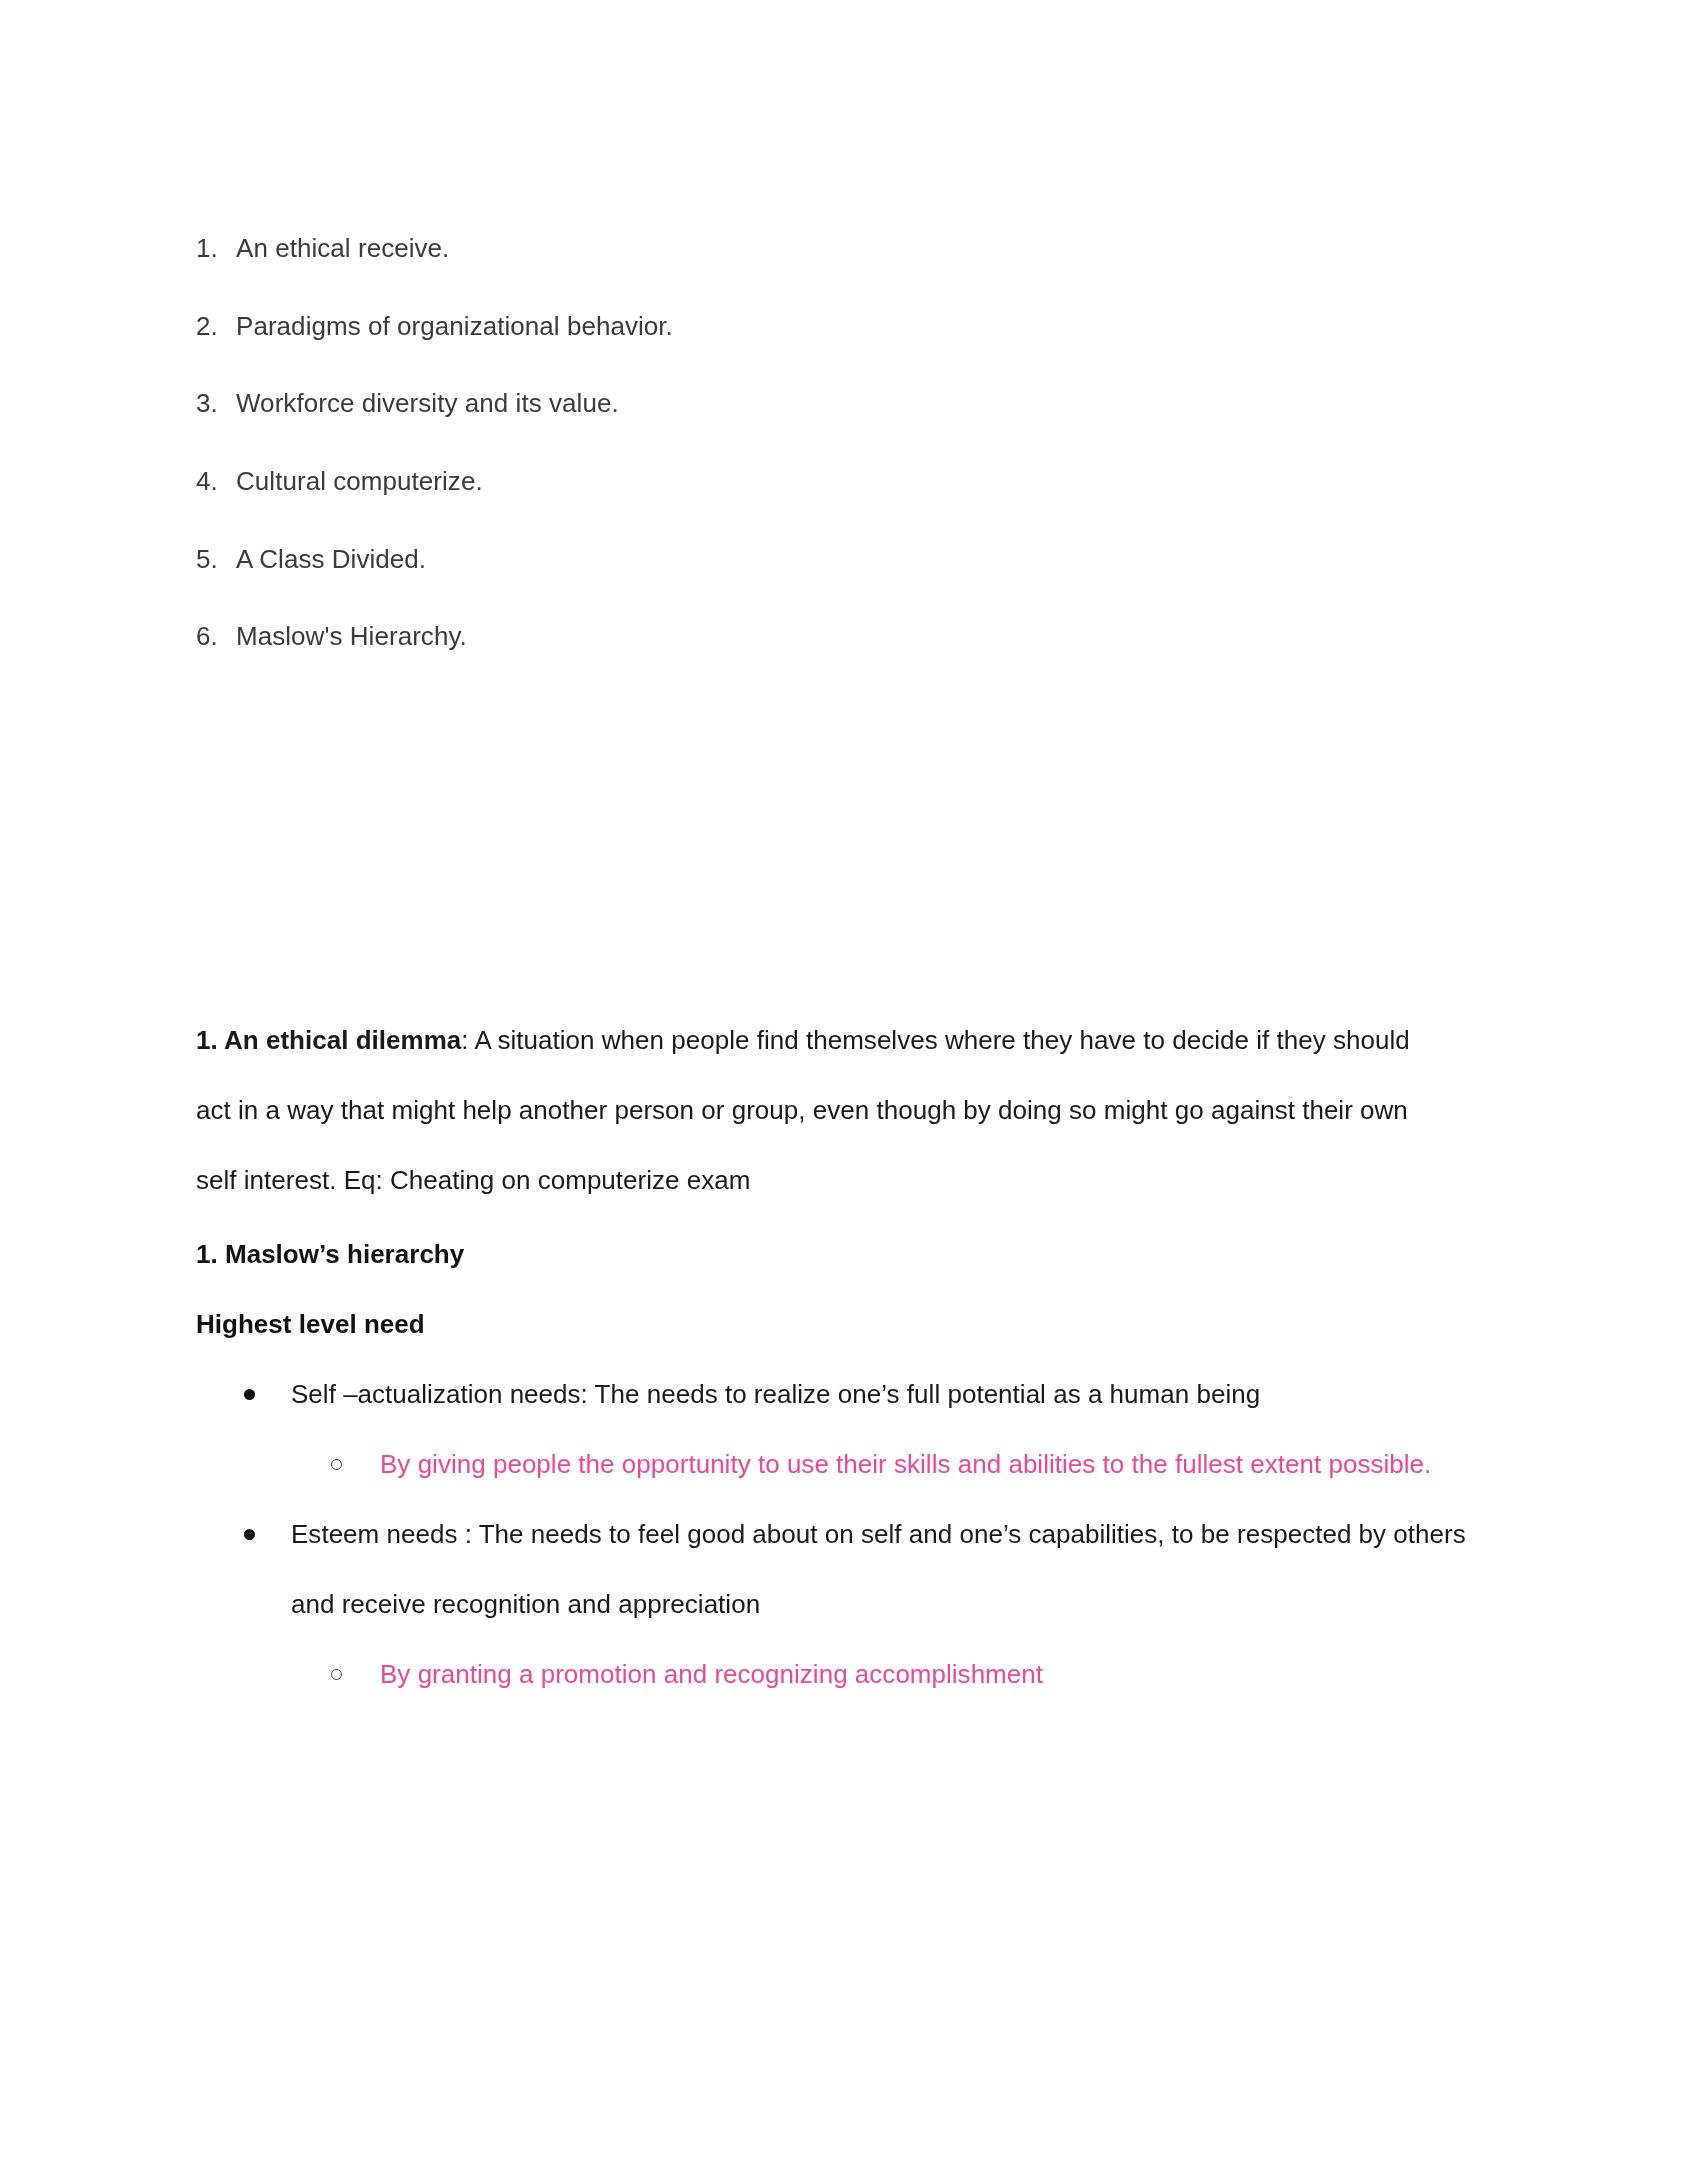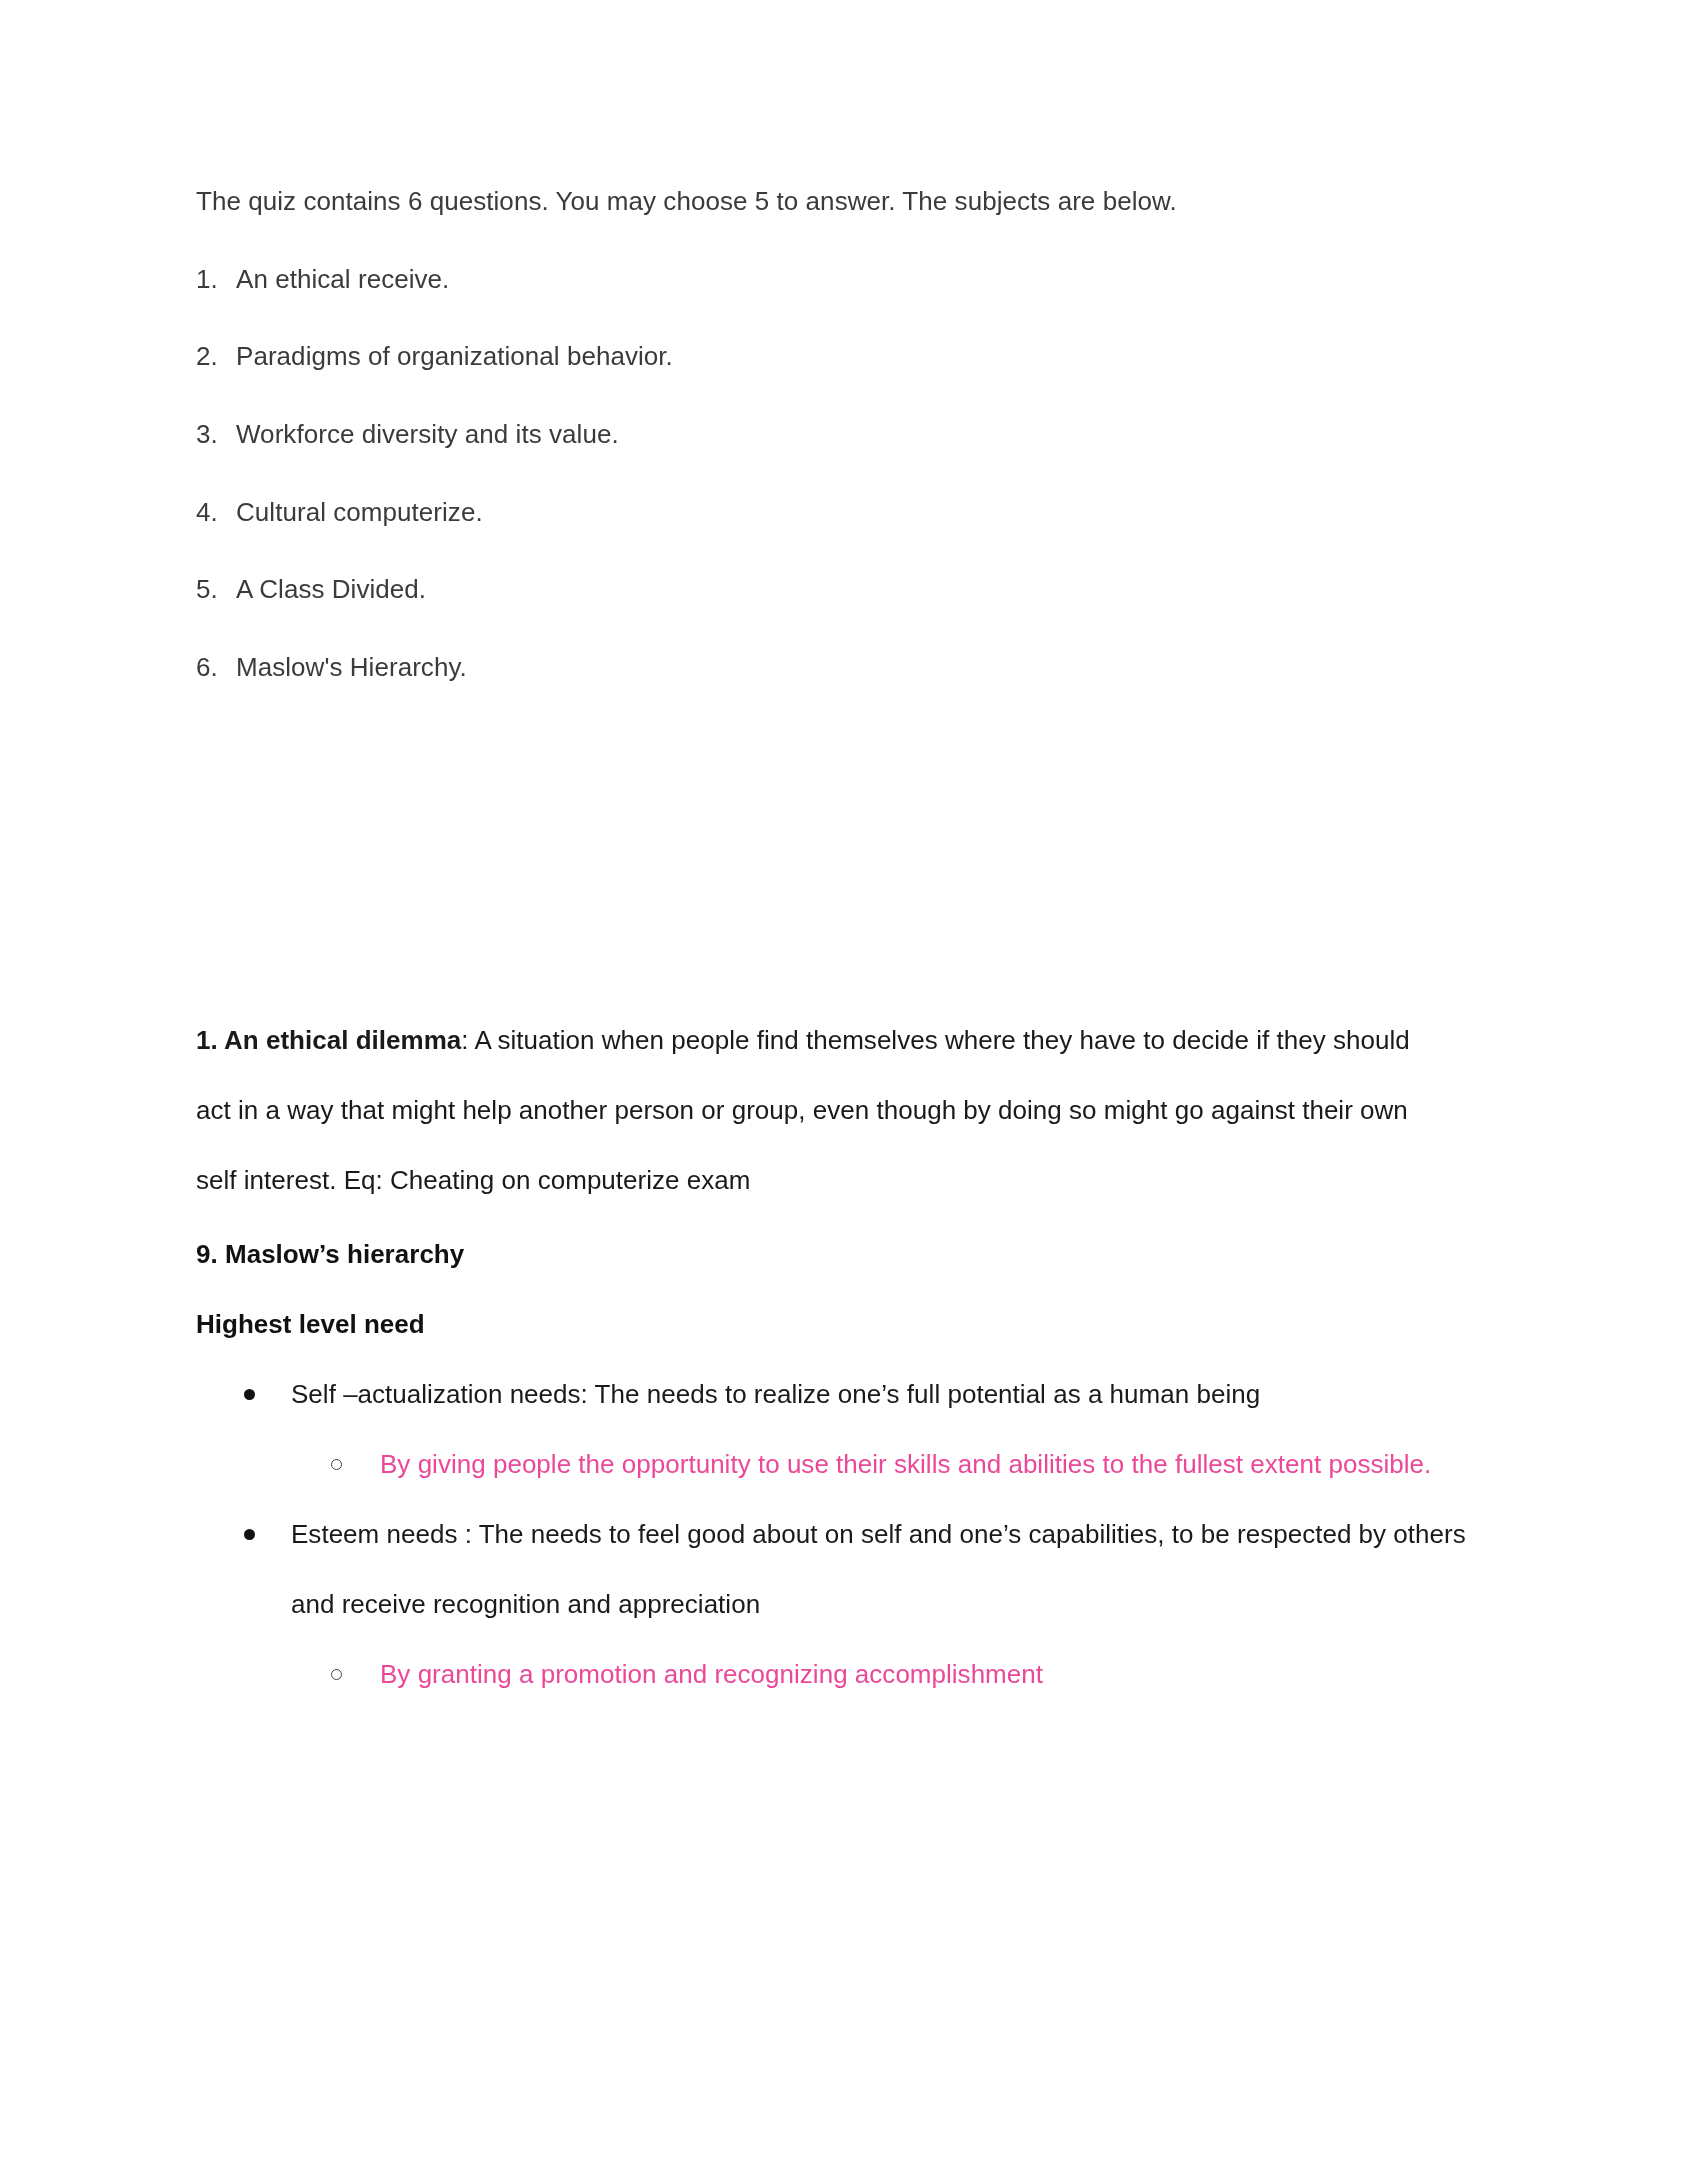--- a/index.html
+++ b/index.html
@@ -167,21 +167,20 @@
     box-sizing: border-box;
   }
 </style>
 </head>
 <body>
 
 <div class="page">
 
   <div class="intro-block">
 
-    <div class="intro-line">The quiz contains 6 questions. You may choose 5 to answer.  The subjects are below.</div>
 
     <ol class="numbered-list">
       <li>
         <span class="num">1.</span>
         <span class="txt">An ethical receive.</span>
       </li>
       <li>
         <span class="num">2.</span>
         <span class="txt">Paradigms of organizational behavior.</span>
       </li>
@@ -203,21 +202,21 @@
       </li>
     </ol>
   </div>
 
   <div class="body-section">
 
     <p class="para"><b>1. An ethical dilemma</b><span>: A situation when people find themselves where they have to decide if they should act in a way that might help another person or group, even though by doing so might go against their own self interest.  Eq: Cheating on computerize exam</span></p>
 
     <div class="spacer-small"></div>
 
-    <div class="heading">9. Maslow’s hierarchy</div>
+    <div class="heading">1. Maslow’s hierarchy</div>
 
     <div class="heading">Highest level need</div>
 
     <ul class="bullet-list">
 
       <li class="bullet-li">
         <span class="marker"><span class="dot"></span></span>
         <span>Self –actualization needs: The needs to realize one’s full potential as a human being</span>
         <ul class="sub-list">
           <li class="sub-li">

